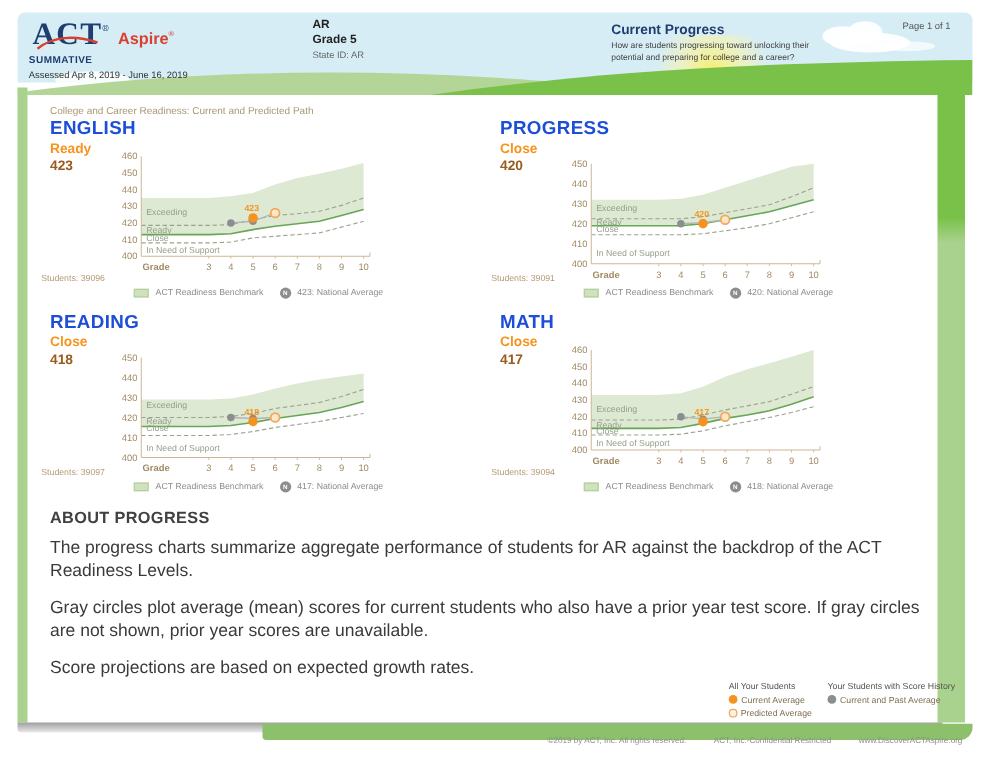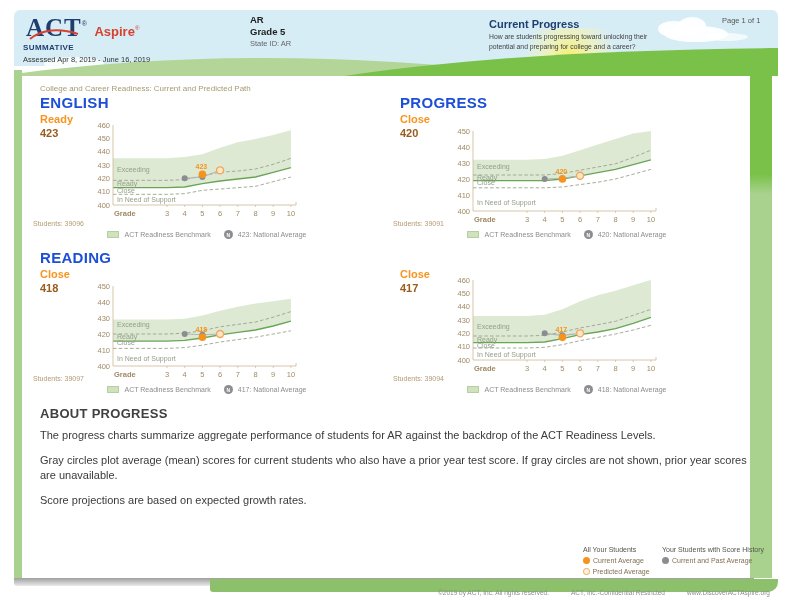--- a/index.html
+++ b/index.html
@@ -38,21 +38,21 @@
   .score{position:absolute;left:0;top:33px;font-size:11px;font-weight:bold;color:#9a5b1f;}
   .students{position:absolute;left:-7px;top:126px;font-size:7px;color:#b49a74;}
   .plot{position:absolute;left:52px;top:25px;width:214px;height:115px;}
   .chart-legend{position:absolute;left:60px;top:136px;width:214px;display:flex;justify-content:center;align-items:center;gap:5px;font-size:7px;color:#8c8c8c;white-space:nowrap;}
   .swatch{display:inline-block;width:10px;height:5px;background:#cfe2bd;border:1px solid #b7cf9f;}
   .ncircle{display:inline-flex;width:9px;height:9px;border-radius:50%;background:#8b8d90;color:#fff;
            font-size:5px;font-weight:bold;align-items:center;justify-content:center;margin-left:8px;}
   
   .about{position:absolute;left:40px;top:406px;width:718px;}
   .about-title{font-size:13px;font-weight:bold;color:#404040;letter-spacing:.3px;margin:0 0 7px 0;}
-  .about p{font-size:11px;color:#3a3a3a;line-height:1.35;margin:0 0 10px 0;}
+  .about p{font-size:14px;color:#3a3a3a;line-height:1.35;margin:0 0 10px 0;}
   
   .blegend-col{position:absolute;top:545px;font-size:7px;line-height:1.55;}
   .blegend-col .hd{color:#55544c;}
   .blegend-col .it{color:#806f52;}
   .dot{display:inline-block;width:7px;height:7px;border-radius:50%;margin-right:3px;vertical-align:-1px;}
   .dot.orange{background:#f6921e;}
   .dot.open{background:#fdf3e3;border:1.5px solid #f0a85c;width:4.5px;height:4.5px;}
   .dot.gray{background:#8b8d90;}
   
   .footer{position:absolute;left:438px;top:589px;display:flex;gap:22px;font-size:6.5px;color:#8c8c8c;white-space:nowrap;}
@@ -272,20 +272,21 @@
         </svg></div>
     <div class="chart-legend">
       <span class="swatch"></span>
       <span>ACT Readiness Benchmark</span>
       <span class="ncircle">N</span>
       <span>417: National Average</span>
     </div>
   </div>
 
   <div class="chart-block" style="left:400px;top:249px">
+    <div class="subj">MATH</div>
     <div class="status">Close</div>
     <div class="score">417</div>
     <div class="students">Students: 39094</div>
     <div class="plot"><svg width="214" height="115" viewBox="0 0 214 115">
           <polygon points="21,42 75,42 92.7,40.666666666666664 110.4,35.33333333333333 128.1,27.333333333333332 145.8,21.333333333333336 163.5,16.666666666666664 181.2,11.333333333333332 198.89999999999998,6 198.89999999999998,43.333333333333336 181.2,49.333333333333336 163.5,54.666666666666664 145.8,58 128.1,60.666666666666664 110.4,64.66666666666666 92.7,68 75,68.66666666666666 21,68.66666666666666" fill="#dde9d2"></polygon>
           <polyline points="21,62 75,62 92.7,61.333333333333336 110.4,58 128.1,54 145.8,50.666666666666664 163.5,47.333333333333336 181.2,41.333333333333336 198.89999999999998,35.33333333333333" fill="none" stroke="#9aa48c" stroke-width="0.9" stroke-dasharray="3.5,2.2"></polyline>
           <polyline points="21,74 75,74 92.7,73.33333333333333 110.4,70.66666666666667 128.1,66.66666666666666 145.8,63.333333333333336 163.5,60 181.2,56 198.89999999999998,51.333333333333336" fill="none" stroke="#9aa48c" stroke-width="0.9" stroke-dasharray="3.5,2.2"></polyline>
           <polyline points="21,68.66666666666666 75,68.66666666666666 92.7,68 110.4,64.66666666666666 128.1,60.666666666666664 145.8,58 163.5,54.666666666666664 181.2,49.333333333333336 198.89999999999998,43.333333333333336" fill="none" stroke="#69a556" stroke-width="1.3"></polyline>
           <text x="25" y="55.333333333333336" font-size="7" fill="#95a08b">Exceeding</text>
           <text x="25" y="68.26666666666665" font-size="7" fill="#95a08b">Ready</text>

